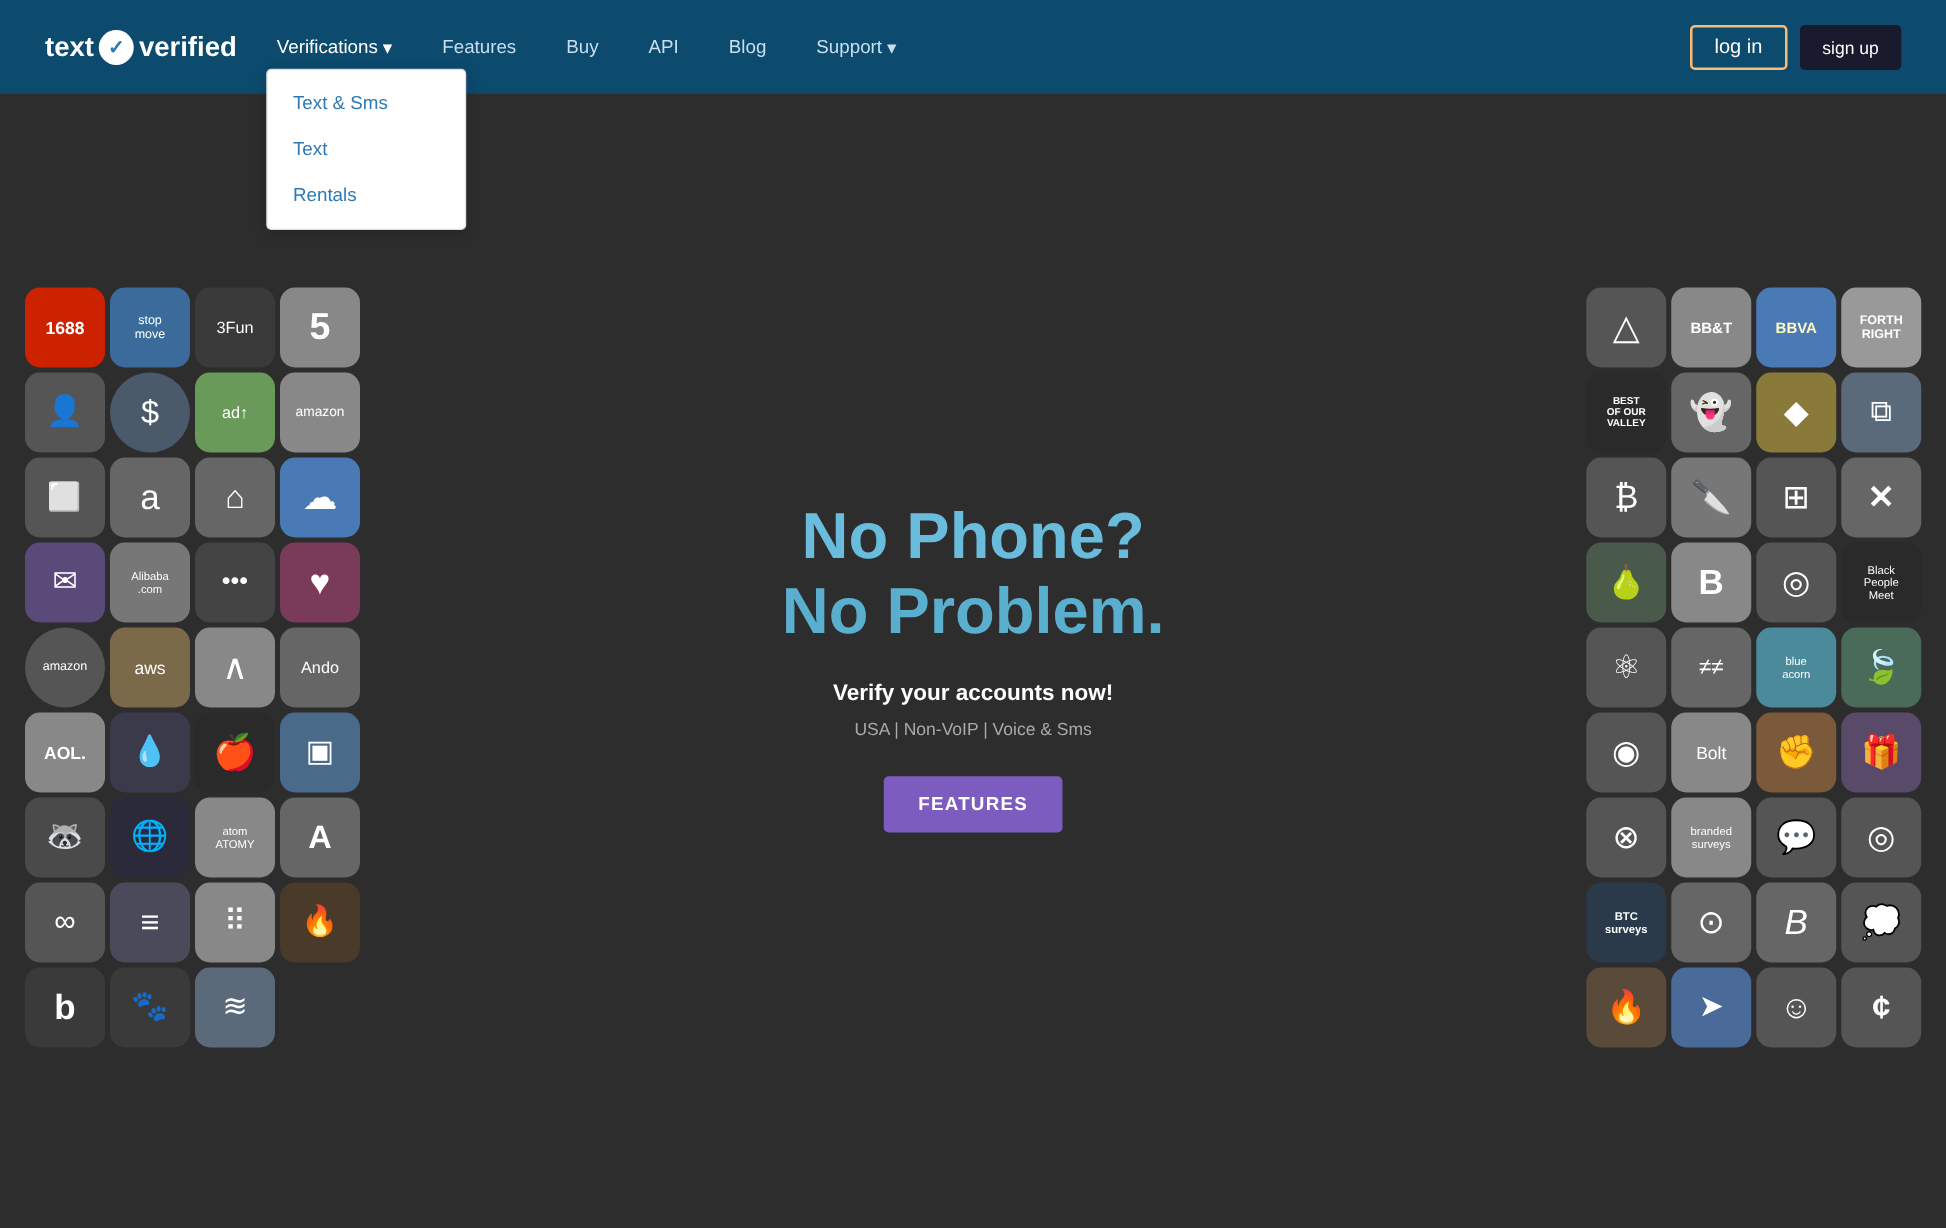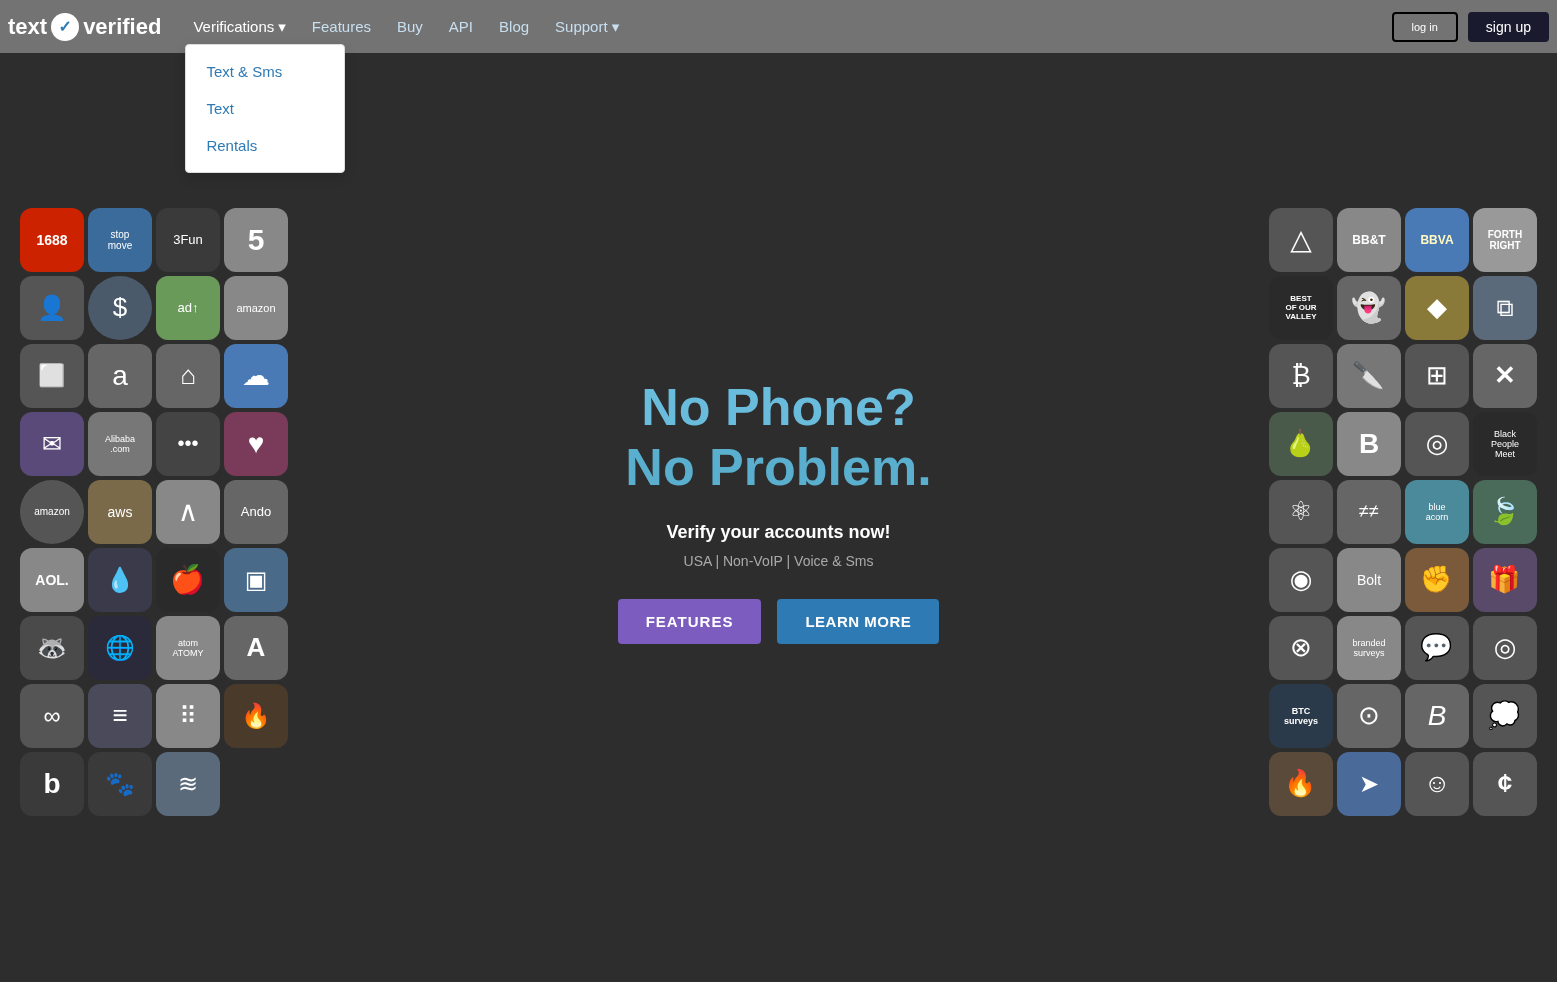--- a/index.html
+++ b/index.html
@@ -5,25 +5,25 @@
     * { margin: 0; padding: 0; box-sizing: border-box; }
     body {
       font-family: Arial, sans-serif;
       background-color: #2d2d2d;
       min-height: 982px;
       overflow-x: hidden;
     }
 
     
     .navbar {
-      background-color: #737373;
-      height: 53px;
-      display: flex;
-      align-items: center;
-      padding: 0 8px;
+      background-color: #0c4a6e;
+      height: 75px;
+      display: flex;
+      align-items: center;
+      padding: 0 36px;
       position: relative;
       z-index: 100;
     }
     .navbar-brand {
       display: flex;
       align-items: center;
       margin-right: 20px;
     }
     .logo-text {
       color: white;
@@ -41,21 +41,21 @@
       display: flex;
       align-items: center;
       justify-content: center;
       color: #2d7ab5;
       font-size: 16px;
       font-weight: bold;
     }
     .nav-links {
       display: flex;
       align-items: center;
-      gap: 2px;
+      gap: 16px;
       flex: 1;
     }
     .nav-item {
       color: white;
       text-decoration: none;
       padding: 8px 12px;
       font-size: 15px;
       cursor: pointer;
       display: flex;
       align-items: center;
@@ -85,25 +85,25 @@
       font-size: 15px;
       cursor: pointer;
     }
     .nav-auth {
       display: flex;
       gap: 10px;
       margin-left: auto;
     }
     .btn-login {
       background: transparent;
-      border: 2px solid #000000;
+      border: 2px solid #fdba74;
       color: white;
       padding: 7px 18px;
       border-radius: 4px;
-      font-size: 11px;
+      font-size: 16px;
       cursor: pointer;
     }
     .btn-signup {
       background: #1a1a2e;
       border: none;
       color: white;
       padding: 7px 18px;
       border-radius: 4px;
       font-size: 14px;
       cursor: pointer;
@@ -279,21 +279,20 @@
       <div class="app-icon" style="background: rgb(90, 106, 122); font-size: 24px; font-weight: normal; color: white;">≋</div>
     </div>
 
   <div class="hero-section">
     <div class="hero-title-1">No Phone?</div>
     <div class="hero-title-2">No Problem.</div>
     <div class="hero-subtitle">Verify your accounts now!</div>
     <div class="hero-tags">USA | Non-VoIP | Voice &amp; Sms</div>
     <div class="hero-buttons">
       <button class="btn-features">FEATURES</button>
-      <button class="btn-learn">LEARN MORE</button>
     </div>
   </div>
 
   <div class="app-grid" id="right-grid">
   <div class="app-icon" style="background: rgb(85, 85, 85); font-size: 28px; font-weight: normal; color: white;">△</div>
       <div class="app-icon" style="background: rgb(136, 136, 136); font-size: 12px; font-weight: bold; color: white;">BB&amp;T</div>
       <div class="app-icon" style="background: rgb(74, 122, 181); font-size: 12px; font-weight: bold; color: #fef9c3;">BBVA</div>
       <div class="app-icon" style="background: rgb(153, 153, 153); font-size: 10px; font-weight: bold; color: white;">FORTH<br>RIGHT</div>
       <div class="app-icon" style="background: rgb(42, 42, 42); font-size: 8px; font-weight: bold; color: white;">BEST<br>OF OUR<br>VALLEY</div>
       <div class="app-icon" style="background: rgb(102, 102, 102); font-size: 28px; font-weight: normal; color: white;">👻</div>

